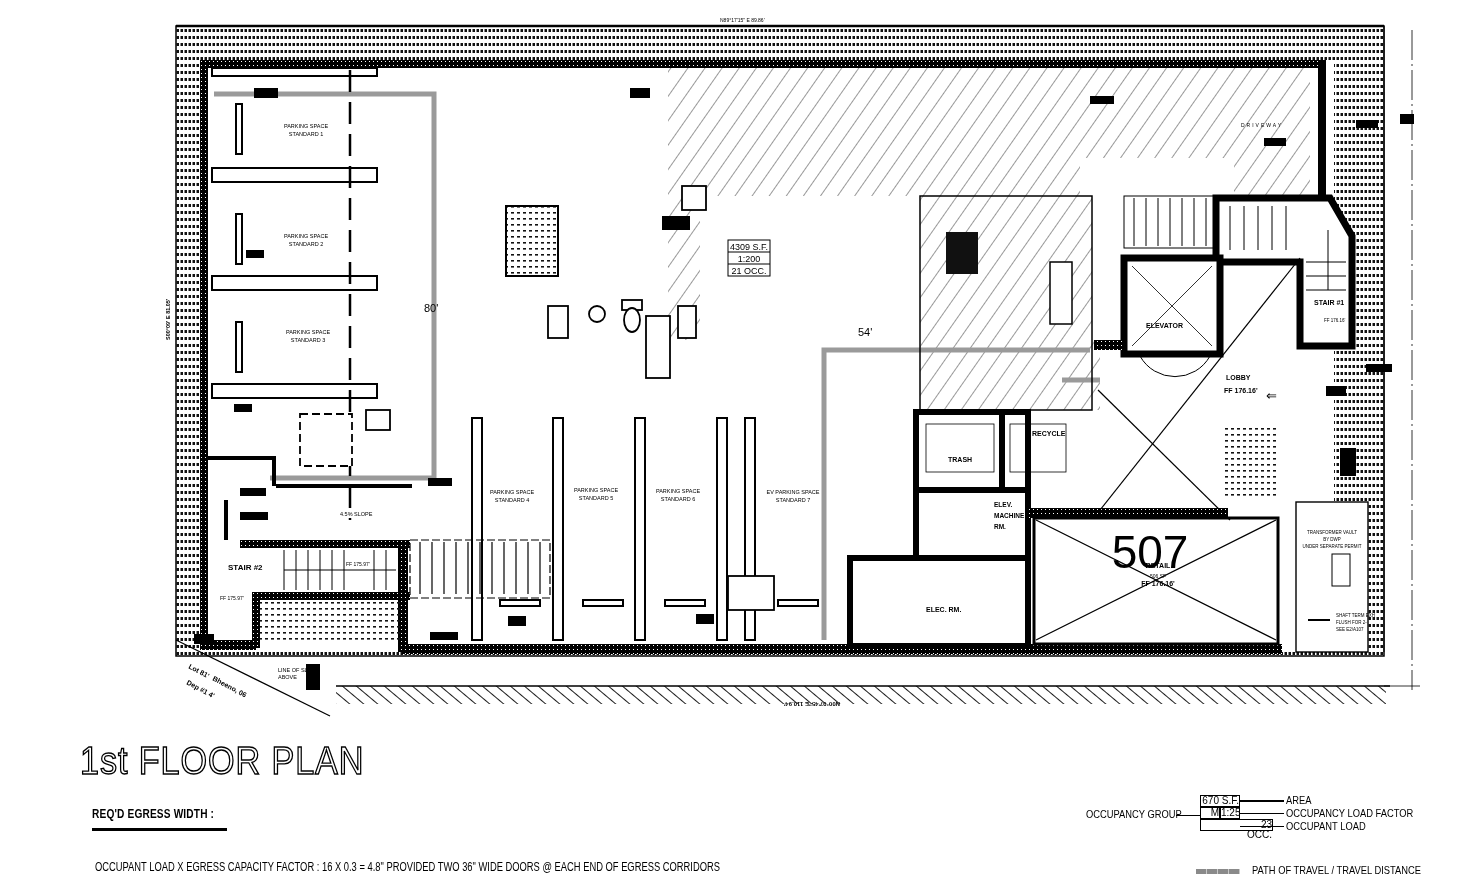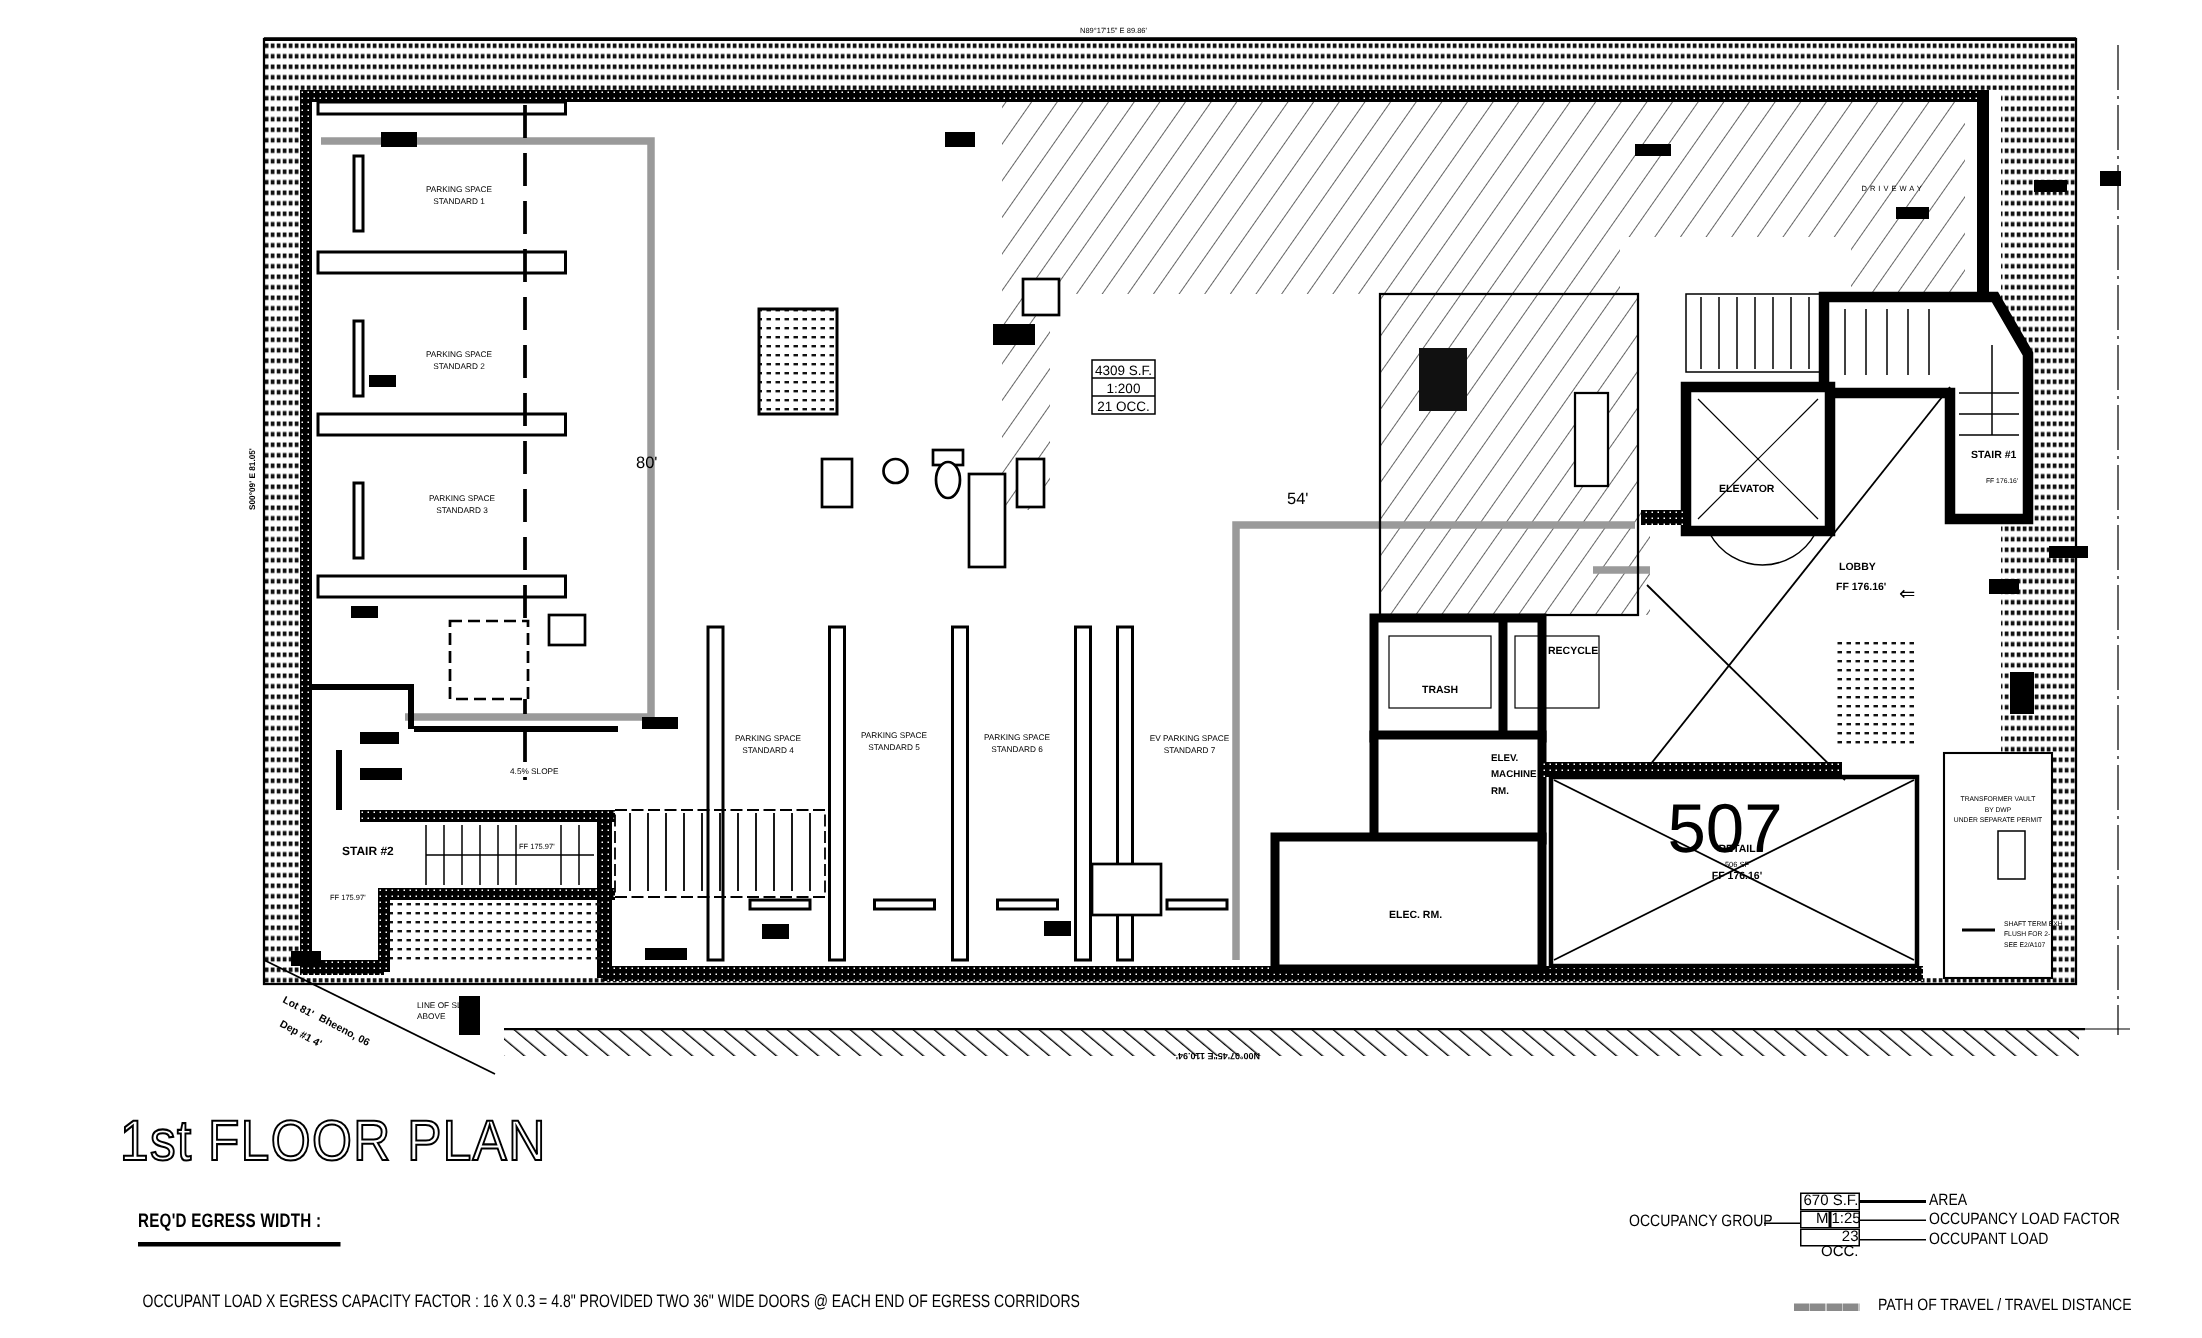--- a/index.html
+++ b/index.html
@@ -307,21 +307,21 @@
 <div class="egress-underline"></div>
 <div class="egress-calc">OCCUPANT LOAD X EGRESS CAPACITY FACTOR : 16 X 0.3  = 4.8"     PROVIDED TWO 36" WIDE DOORS @ EACH END OF EGRESS CORRIDORS</div>
 
 <div>
   <div class="legend-item" style="left:1086px; top:808px;">OCCUPANCY GROUP</div>
   <div style="position:absolute; left:1176px; top:815px; width:24px; height:1px; background:#000;"></div>
 
   <div class="legend-box" style="left:1200px; top:795px; width:38px; height:10px;">670 S.F.</div>
   <div class="legend-box" style="left:1200px; top:807px; width:18px; height:10px;">M</div>
   <div class="legend-box" style="left:1220px; top:807px; width:18px; height:10px;">1:25</div>
-  <div class="legend-box" style="left:1200px; top:819px; width:38px; height:10px;">23 OCC.</div>
+  <div class="legend-box" style="left:1200px; top:819px; width:38px; height:10px;padding-left:33px;">23 OCC.</div>
 
   <div style="position:absolute; left:1240px; top:800px; width:44px; height:2px; background:#000;"></div>
   <div style="position:absolute; left:1240px; top:813px; width:44px; height:1px; background:#000;"></div>
   <div style="position:absolute; left:1240px; top:826px; width:44px; height:1px; background:#000;"></div>
 
   <div class="legend-item" style="left:1286px; top:794px;">AREA</div>
   <div class="legend-item" style="left:1286px; top:807px;">OCCUPANCY LOAD FACTOR</div>
   <div class="legend-item" style="left:1286px; top:820px;">OCCUPANT LOAD</div>
 
   <div style="position:absolute; left:1196px; top:869px; width:44px; height:5px; background:repeating-linear-gradient(90deg,#8a8a8a 0 10px,#c8c8c8 10px 11px);"></div>

